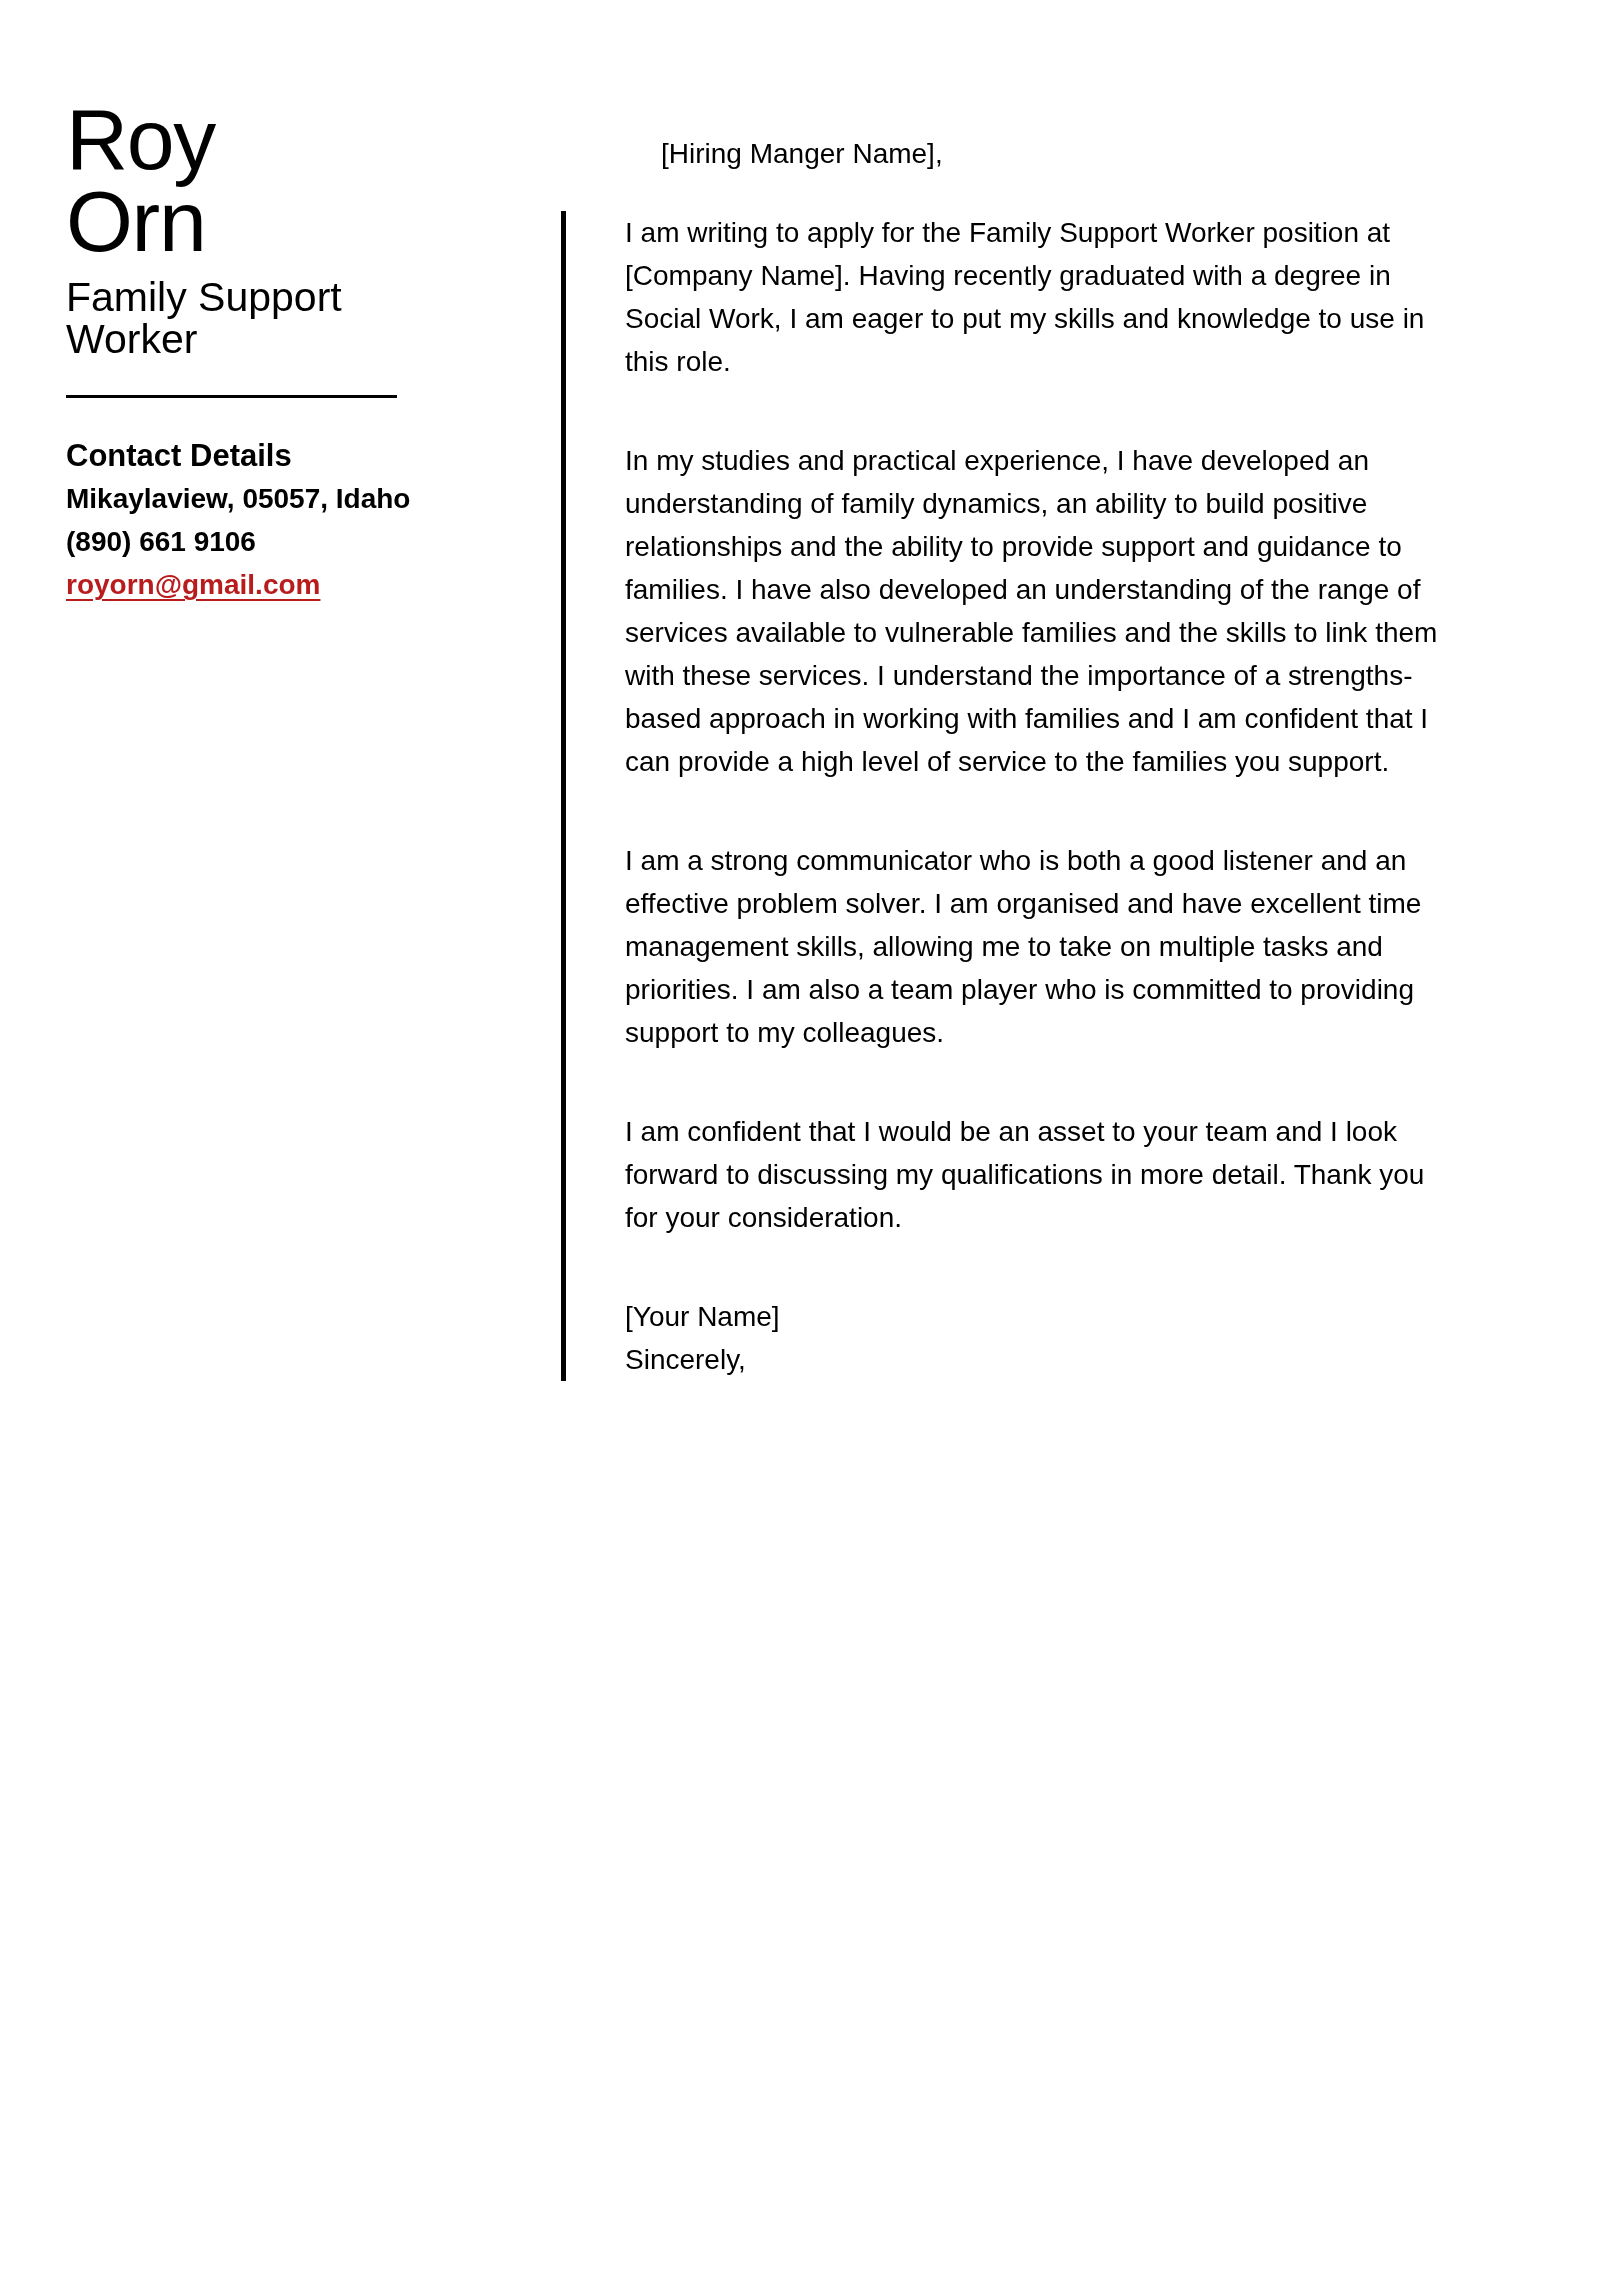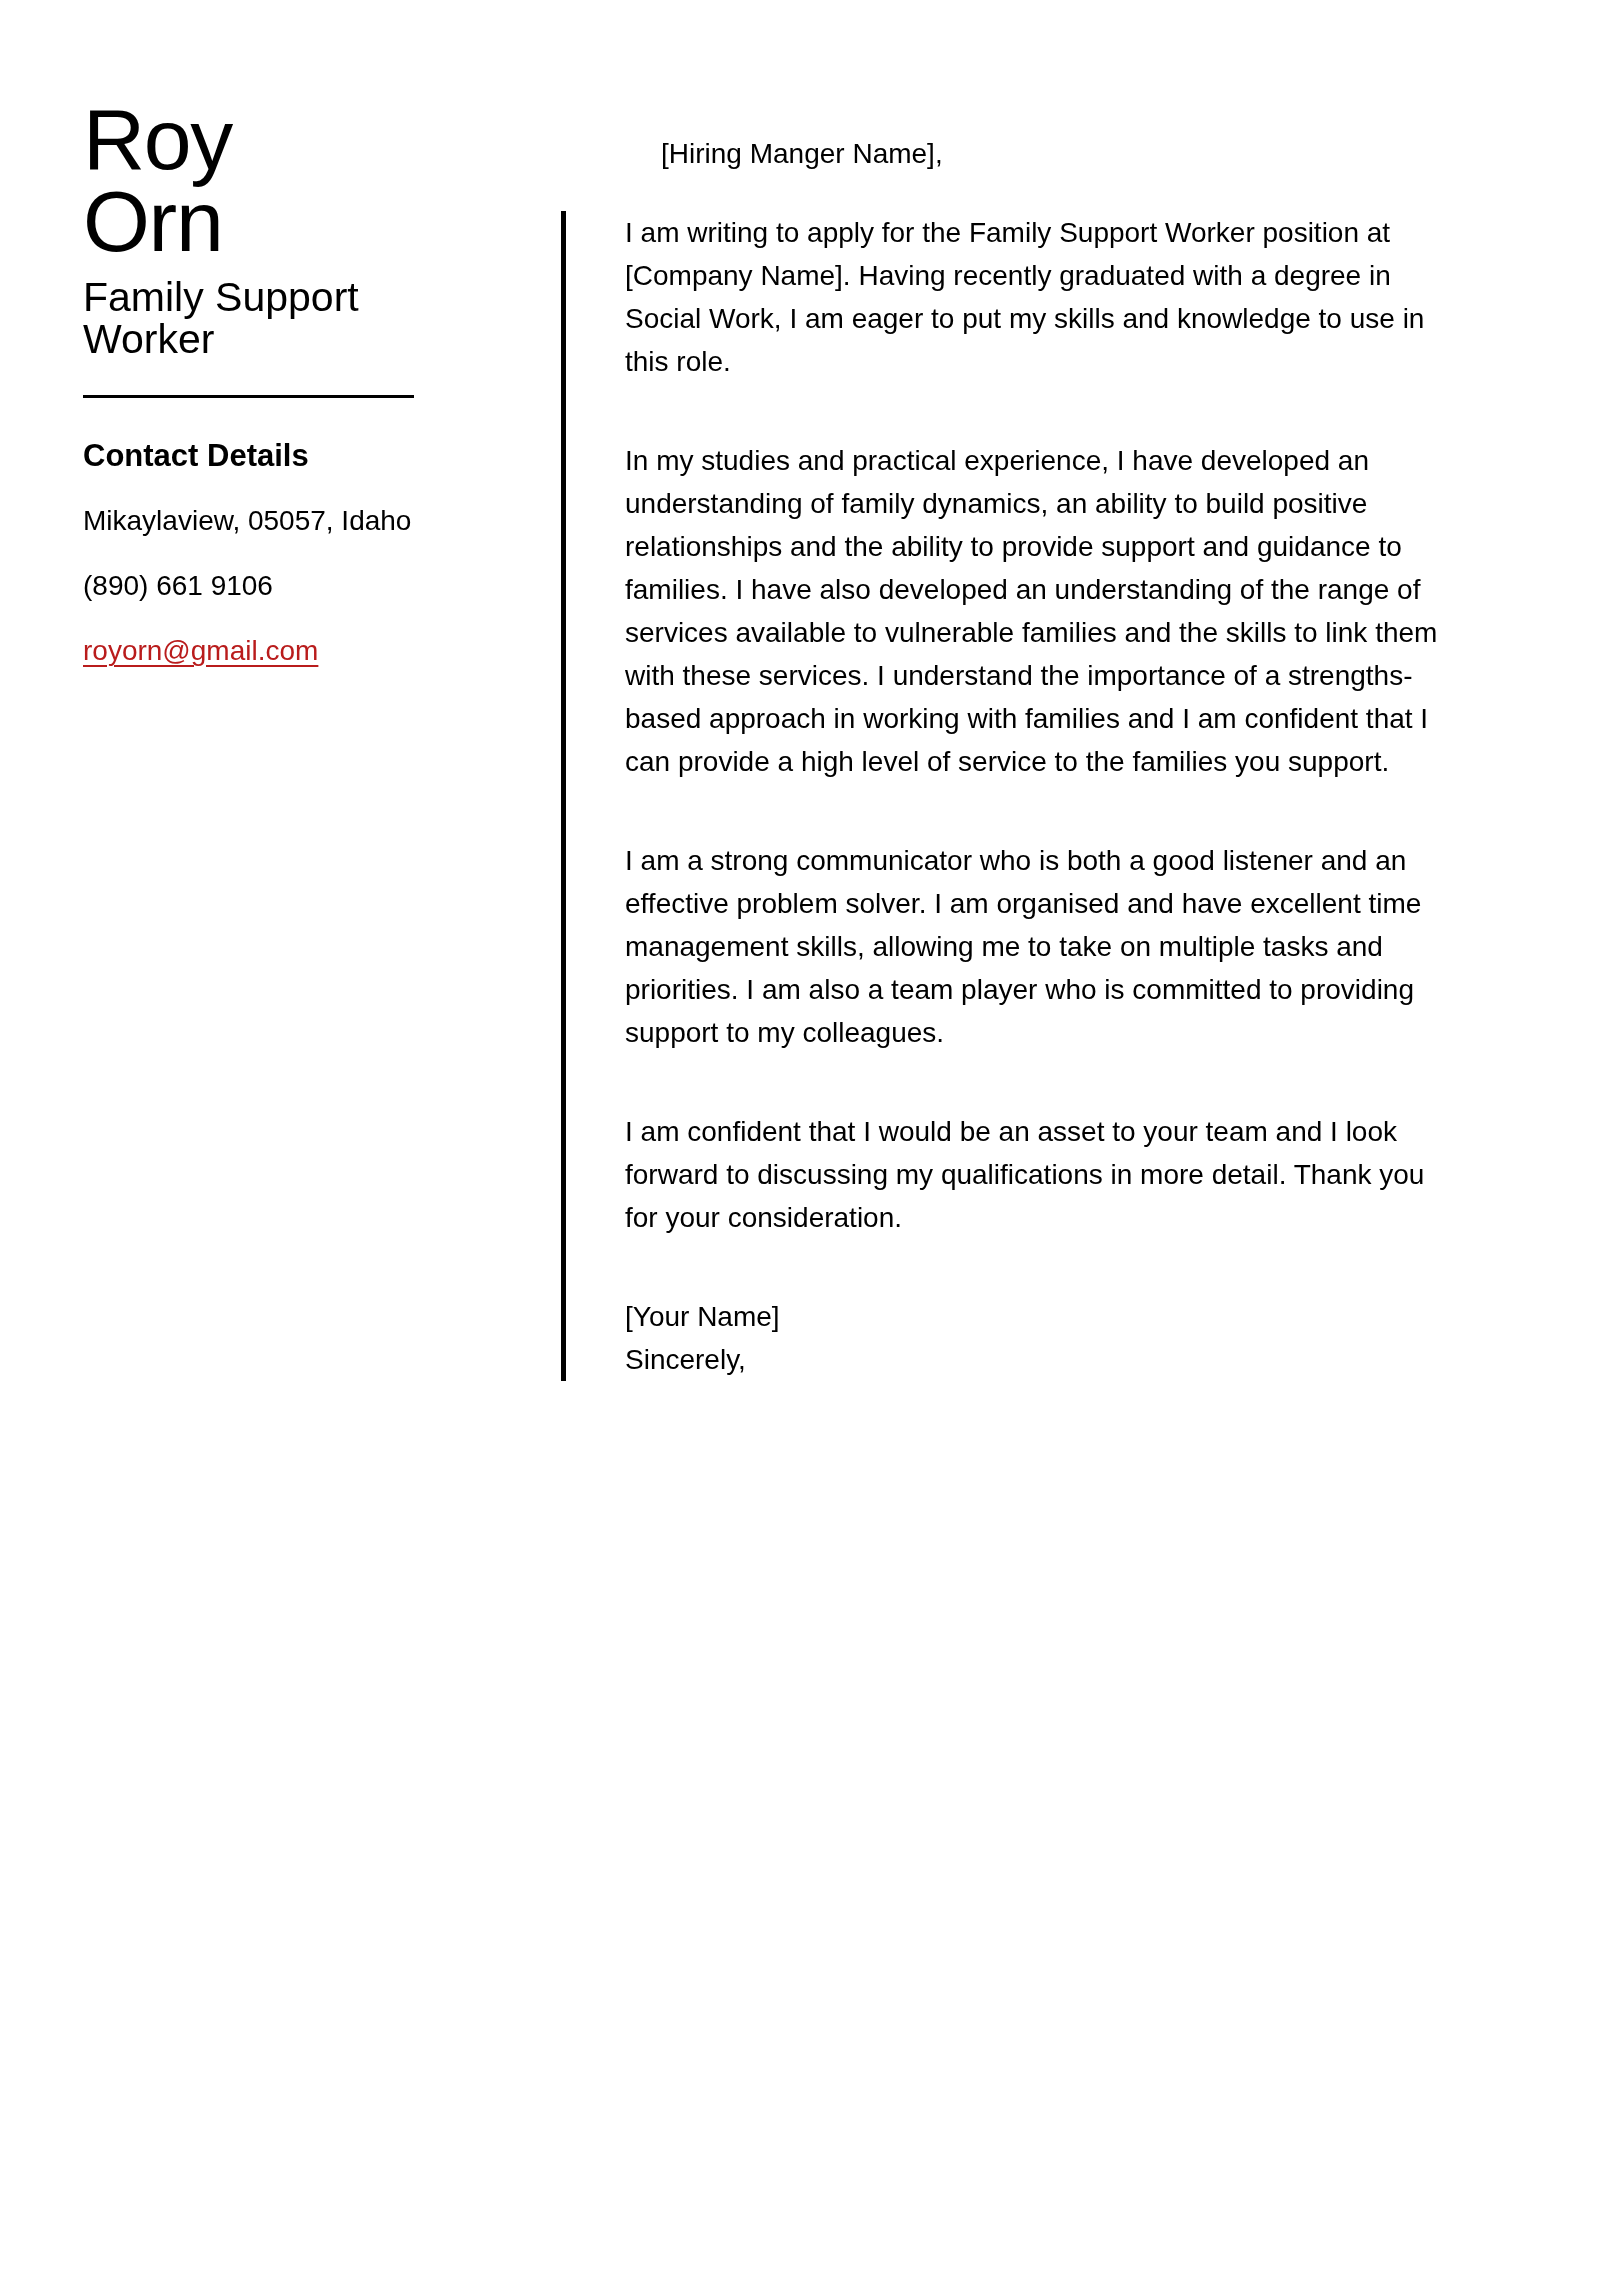--- a/index.html
+++ b/index.html
@@ -9,21 +9,21 @@
     width: 1623px;
     height: 2295px;
     font-family: "Liberation Sans", sans-serif;
     color: #000000;
     overflow: hidden;
   }
 
   
   .sidebar {
     position: absolute;
-    left: 83px;
+    left: 66px;
     top: 98px;
     width: 380px;
   }
   .name {
     font-size: 86px;
     line-height: 82px;
     font-weight: 400;
     letter-spacing: -1.3px;
     color: #000;
   }
@@ -41,24 +41,24 @@
     border: none;
     border-top: 3.9px solid #000000;
   }
   .contact-heading {
     margin-top: 39px;
     font-size: 31px;
     line-height: 37px;
     font-weight: 700;
   }
   .contact-item {
-    margin-top: 29px;
+    margin-top: 7px;
     font-size: 28px;
     line-height: 36px;
-    font-weight: 400;
+    font-weight: 700;
   }
   .contact-email a,
   .contact-email span {
     color: #b91c1c;
     text-decoration: underline;
     text-underline-offset: 4.6px;
     text-decoration-thickness: 2px;
     cursor: pointer;
   }
 

